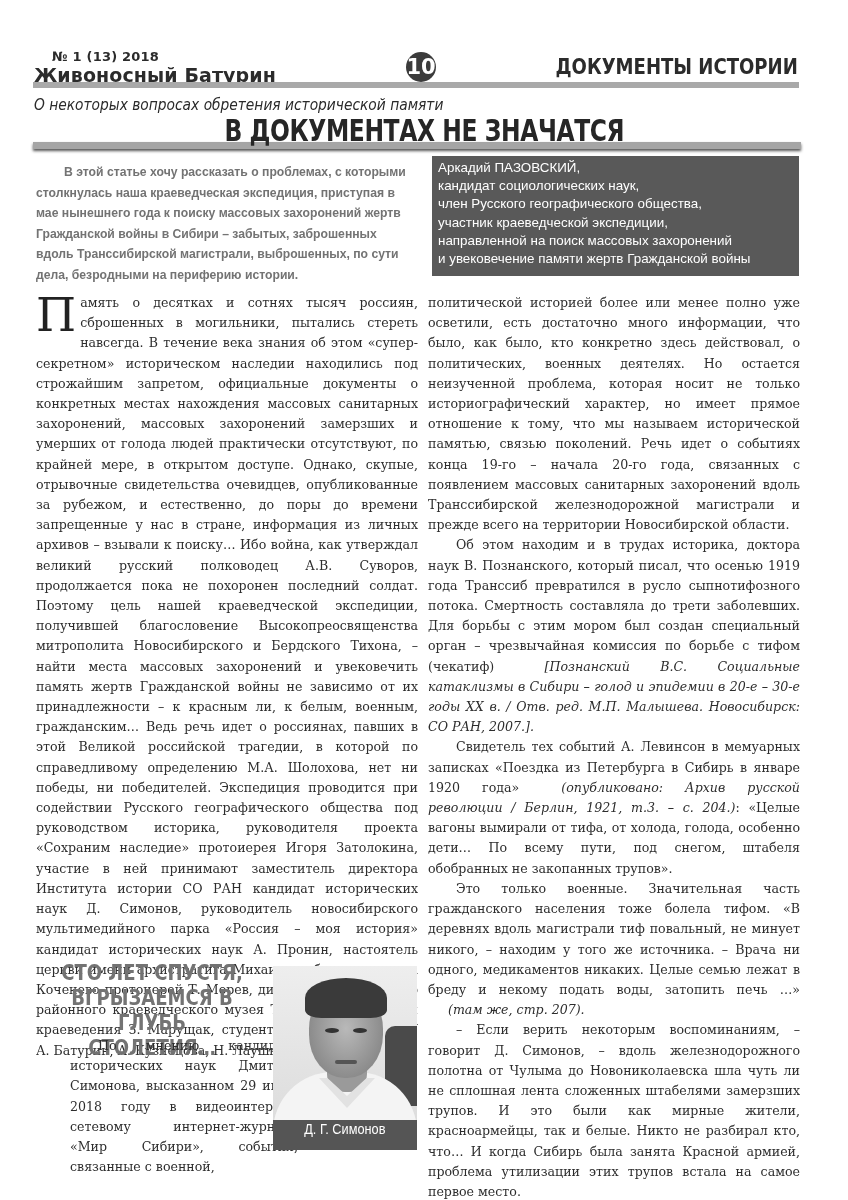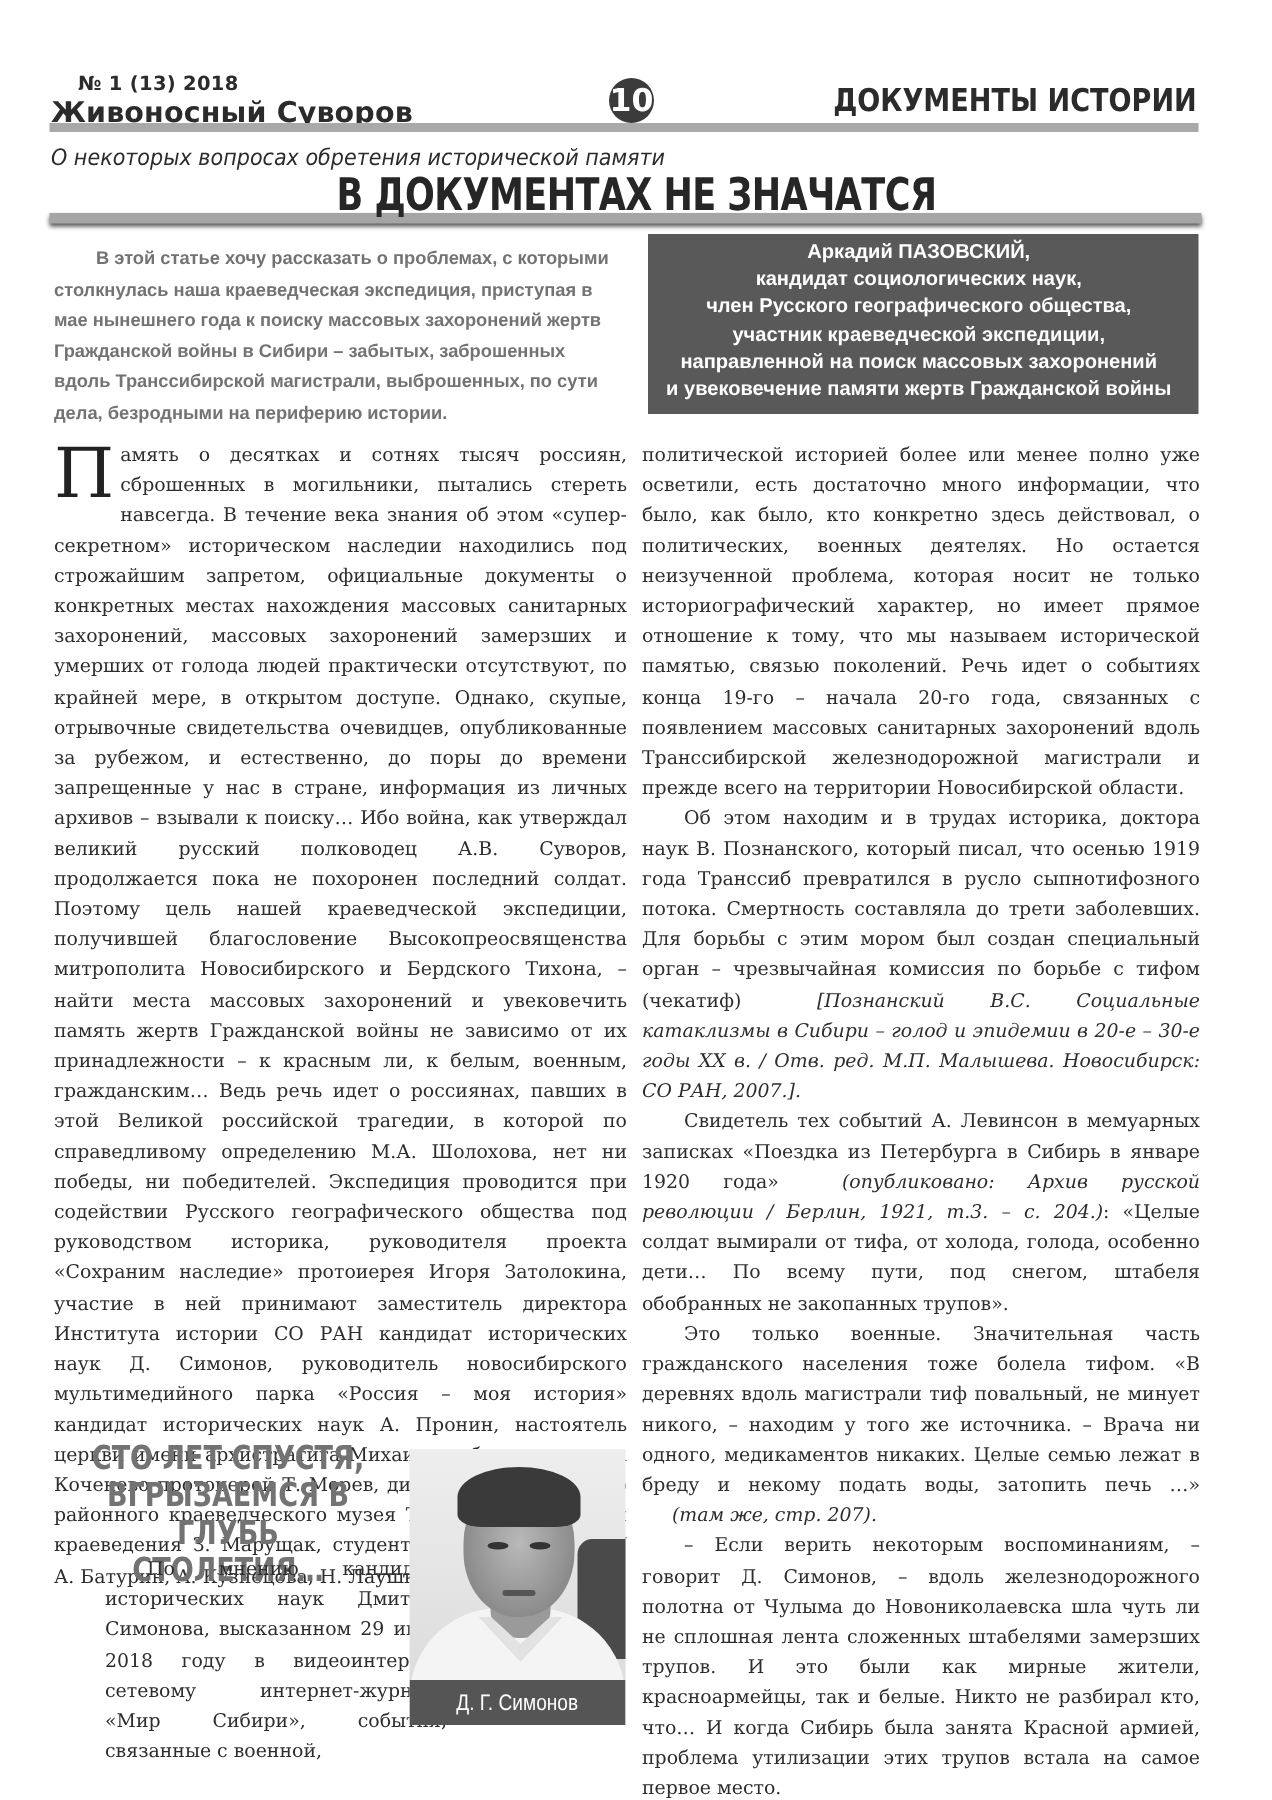--- a/index.html
+++ b/index.html
@@ -19,21 +19,21 @@
     #kicker { left: 34px; top: 96px; font-size: 15px; font-style: italic; color: #2b2b2b; transform: scaleX(0.92); transform-origin: left center; }
     #headline { left: 0; width: 848px; top: 113px; text-align: center; font-size: 30px; font-weight: bold; color: #262626; letter-spacing: -0.5px; }
     #headline span { display: inline-block; transform: scaleX(0.78); }
     #headline-rule { left: 33px; top: 142px; width: 768px; height: 7px; background: #a5a5a5; box-shadow: 0 2px 3px #555; }
 
     
     #lead { left: 36px; top: 162px; width: 382px; font-size: 12.2px; font-weight: bold; line-height: 20.5px; text-align: justify; color: #737373; text-indent: 28px; }
     #lead span { display: block; }
 
     
-    #author-box { left: 432px; top: 156px; width: 367px; height: 120px; background: #595959; color: #fff; box-sizing: border-box; padding: 3px 12px 0 6px; text-align: center; font-size: 13.4px; line-height: 18.2px; font-weight: bold; }
+    #author-box { left: 432px; top: 156px; width: 367px; height: 120px; background: #595959; color: #fff; box-sizing: border-box; padding: 3px 12px 0 6px; text-align: left; font-size: 13.4px; line-height: 18.2px; }
     #author-box div { white-space: nowrap; }
 
     
     .col { font-size: 12.6px; line-height: 20.2px; text-align: justify; color: #2d2d2d; }
     .col p { margin: 0; text-indent: 28px; }
     .col p.noind { text-indent: 0; }
     #col-left { left: 36px; top: 293px; width: 382px; }
     #col-right { left: 428px; top: 293px; width: 372px; }
     .dropcap { float: left; font-size: 46px; line-height: 38px; margin: 3px 4px 0 0; font-weight: normal; color: #222; text-indent: 0; }
     .it { font-style: italic; margin-left: 20px; }
@@ -46,28 +46,28 @@
     
     #photo { left: 273px; top: 966px; width: 144px; height: 184px; background: linear-gradient(180deg, #eee 0%, #d9d9d9 100%); overflow: hidden; }
     #photo .chair { position: absolute; right: -4px; top: 60px; width: 36px; height: 80px; background: #4a4a4a; border-radius: 10px 0 0 6px; }
     #photo .shirt { position: absolute; left: 0; bottom: 0; width: 144px; height: 78px; background: #f4f4f4; border-radius: 60px 60px 0 0; }
     #photo .collar { position: absolute; left: 46px; bottom: 42px; width: 56px; height: 30px; background: #e2e2e2; clip-path: polygon(0 0, 50% 100%, 100% 0, 85% 0, 50% 60%, 15% 0); }
     #photo .neck { position: absolute; left: 54px; bottom: 58px; width: 40px; height: 34px; background: #9a9a9a; border-radius: 0 0 18px 18px; }
     #photo .face { position: absolute; left: 36px; top: 22px; width: 74px; height: 90px; background: radial-gradient(ellipse at 50% 45%, #b9b9b9 0%, #8c8c8c 70%, #7a7a7a 100%); border-radius: 45% 45% 48% 48%; }
     #photo .hair { position: absolute; left: 32px; top: 12px; width: 82px; height: 40px; background: #3a3a3a; border-radius: 50% 50% 20% 20%; }
     #photo .eye { position: absolute; top: 62px; width: 14px; height: 5px; background: #333; border-radius: 50%; }
     #photo .mouth { position: absolute; left: 62px; top: 94px; width: 22px; height: 4px; background: #555; border-radius: 3px; }
-    #photo-caption { left: 0; bottom: 0; width: 144px; height: 30px; background: #555; color: #fff; font-size: 15px; display: flex; align-items: center; justify-content: center; }
+    #photo-caption { left: 0; bottom: 0; width: 144px; height: 30px; background: #555; color: #fff; font-size: 15px; display: flex; align-items: flex-start; justify-content: center; }
     #photo-caption span { transform: scaleX(0.85); display: inline-block; }
   </style>
 </head>
 <body>
 
 <div id="issue" class="abs sans">№ 1 (13) 2018</div>
-<div id="paper-name" class="abs sans">Живоносный Суворов</div>
+<div id="paper-name" class="abs sans">Живоносный Батурин</div>
 <div id="header-rule" class="abs"></div>
 <div id="page-badge" class="abs sans">10</div>
 <div id="section-title" class="abs sans">ДОКУМЕНТЫ ИСТОРИИ</div>
 
 <div id="kicker" class="abs sans">О некоторых вопросах обретения исторической памяти</div>
 <div id="headline-rule" class="abs"></div>
 <div id="headline" class="abs sans"><span>В ДОКУМЕНТАХ НЕ ЗНАЧАТСЯ</span></div>
 
 <div id="lead" class="abs cond">
   <span>В этой статье хочу рассказать о проблемах, с которыми</span>
@@ -111,17 +111,17 @@
   <div class="eye" style="left:80px"></div>
   <div class="mouth"></div>
   <div id="photo-caption" class="abs cond">
       <span>Д. Г. Симонов</span>
     </div>
 </div>
 
 <div id="col-right" class="abs col serif">
   <p class="noind">политической историей более или менее полно уже осветили, есть достаточно много информации, что было, как было, кто конкретно здесь действовал, о политических, военных деятелях. Но остается неизученной проблема, которая носит не только историографический характер, но имеет прямое отношение к тому, что мы называем исторической памятью, связью поколений. Речь идет о событиях конца 19-го – начала 20-го года, связанных с появлением массовых санитарных захоронений вдоль Транссибирской железнодорожной магистрали и прежде всего на территории Новосибирской области.</p>
   <p><span>Об этом находим и в трудах историка, доктора наук В.  Познанского, который писал, что осенью 1919 года Транссиб превратился в русло сыпнотифозного потока. Смертность составляла до трети заболевших. Для борьбы с этим мором был создан специальный орган – чрезвычайная комиссия по борьбе с тифом (чекатиф) </span><span class="it">[Познанский В.С. Социальные катаклизмы в Сибири – голод и эпидемии в 20-е – 30-е годы XX в. / Отв. ред. М.П. Малышева. Новосибирск: СО РАН, 2007.].</span></p>
-  <p><span>Свидетель тех событий А. Левинсон в мемуарных записках «Поездка из Петербурга в Сибирь в январе 1920 года» </span><span class="it">(опубликовано: Архив русской революции / Берлин, 1921, т.3. – с. 204.)</span><span>: «Целые солдат вымирали от тифа, от холода, голода, особенно дети… По всему пути, под снегом, штабеля обобранных не закопанных трупов».</span></p>
+  <p><span>Свидетель тех событий А. Левинсон в мемуарных записках «Поездка из Петербурга в Сибирь в январе 1920 года» </span><span class="it">(опубликовано: Архив русской революции / Берлин, 1921, т.3. – с. 204.)</span><span>: «Целые вагоны вымирали от тифа, от холода, голода, особенно дети… По всему пути, под снегом, штабеля обобранных не закопанных трупов».</span></p>
   <p><span>Это только военные. Значительная часть гражданского населения тоже болела тифом. «В деревнях вдоль магистрали тиф повальный, не минует никого, – находим у того же источника. – Врача ни одного, медикаментов никаких. Целые семью лежат в бреду и некому подать воды, затопить печь …» </span><span class="it">(там же, стр. 207).</span></p>
   <p>– Если верить некоторым воспоминаниям, – говорит Д. Симонов, – вдоль железнодорожного полотна от Чулыма до Новониколаевска шла чуть ли не сплошная лента сложенных штабелями замерзших трупов. И это были как мирные жители, красноармейцы, так и белые. Никто не разбирал кто, что… И когда Сибирь была занята Красной армией, проблема утилизации этих трупов встала на самое первое место.</p>
 
 </div>
 
 </body></html>

